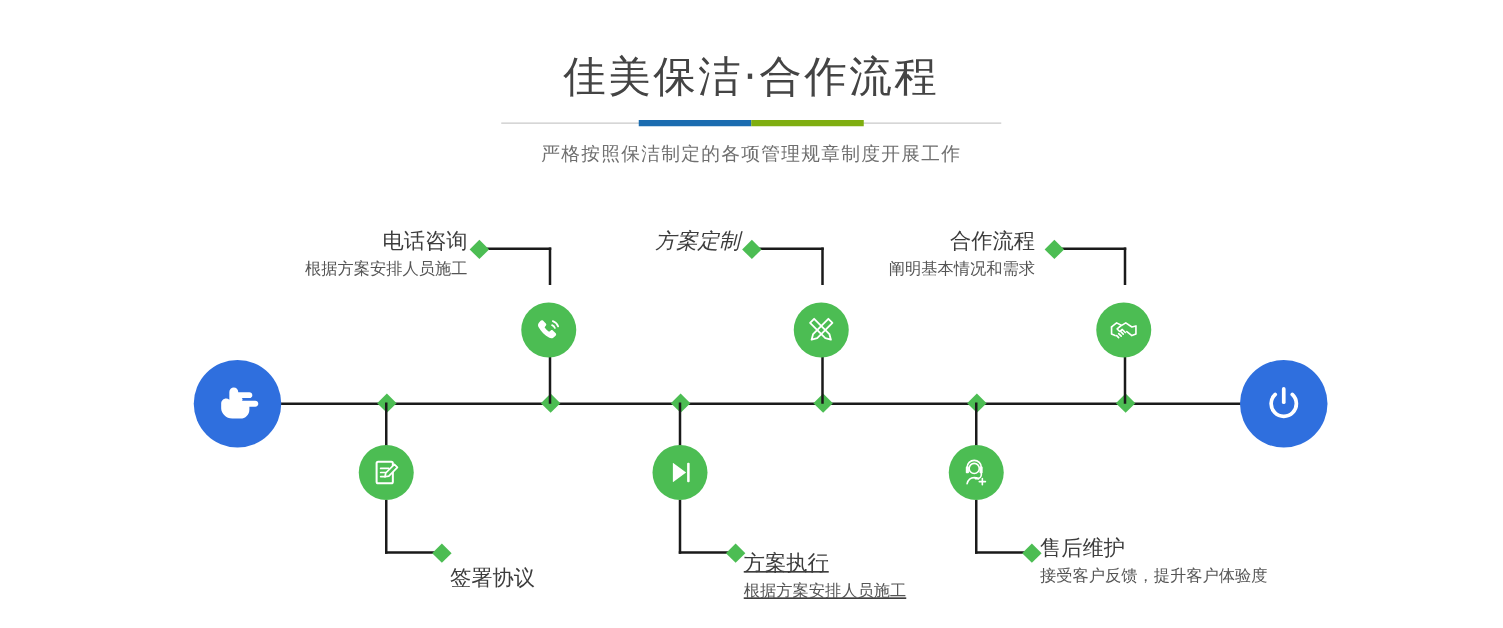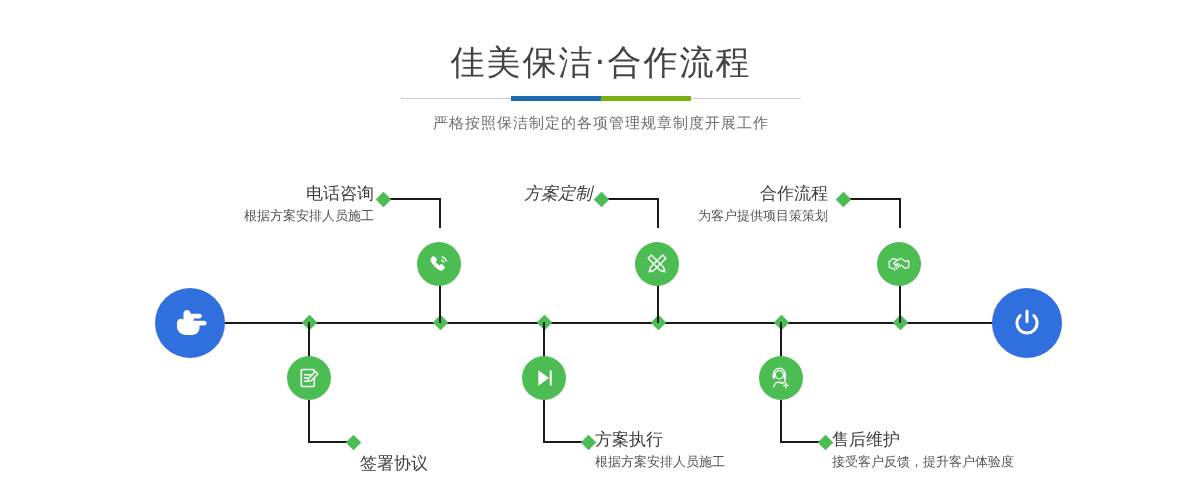--- a/index.html
+++ b/index.html
@@ -182,21 +182,21 @@
       <div class="hline" style="left:543px;top:281px;width:44px;"></div>
       <div class="diamond" style="left:583px;top:277px;"></div>
       <div class="circle" style="left:522px;top:196px;">
         <span>
           <svg width="26" height="26" viewBox="0 0 64 64">
             <path fill="#ffffff" d="M18 13l26 19-26 19z"></path>
             <rect x="46" y="13" width="5" height="38" rx="2" fill="#ffffff"></rect>
           </svg>
         </span>
       </div>
-      <div class="lbl dn" style="left:595px;top:268px;width:250px;">
+      <div class="lbl dn" style="left:595px;top:280px;width:250px;text-decoration:underline;">
         <div class="t1">方案执行</div>
         <div class="t2">根据方案安排人员施工</div>
       </div>
     </div>
 
     <div class="node">
       <div class="diamond" style="left:894.5px;top:157px;"></div>
       <div class="vline" style="left:899px;top:105px;height:58px;"></div>
       <div class="vline" style="left:899px;top:38px;height:30px;"></div>
       <div class="hline" style="left:847px;top:38px;width:54px;"></div>
@@ -208,21 +208,21 @@
               <path d="M8 26l10-8 10 5 8-5 12 8 8-2v16l-8 3-10-8"></path>
               <path d="M26 24l-7 6 5 5 5-4"></path>
               <path d="M29 31l6 6M26 35l5 5M22 39l5 5M18 43l4 4"></path>
               <path d="M8 26v14l7 3"></path>
             </g>
           </svg>
         </span>
       </div>
       <div class="lbl up" style="left:592px;top:22px;width:236px;">
         <div class="t1">合作流程</div>
-        <div class="t2">为客户提供项目策策划</div>
+        <div class="t2">阐明基本情况和需求</div>
       </div>
     </div>
 
     <div class="node">
       <div class="diamond" style="left:775.5px;top:157px;"></div>
       <div class="vline" style="left:780px;top:162px;height:36px;"></div>
       <div class="vline" style="left:780px;top:240px;height:43px;"></div>
       <div class="hline" style="left:780px;top:281px;width:44px;"></div>
       <div class="diamond" style="left:820px;top:277px;"></div>
       <div class="circle" style="left:759px;top:196px;">

